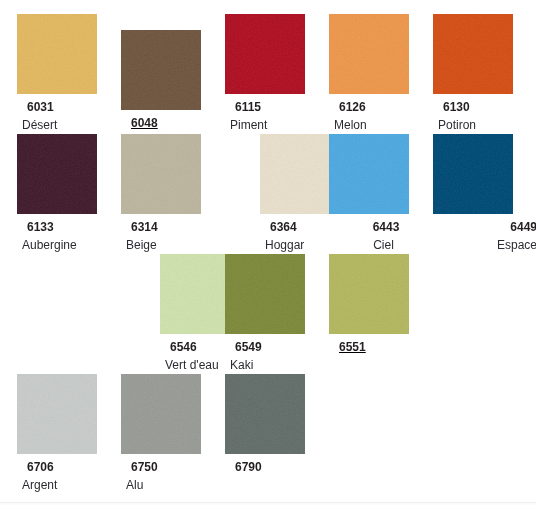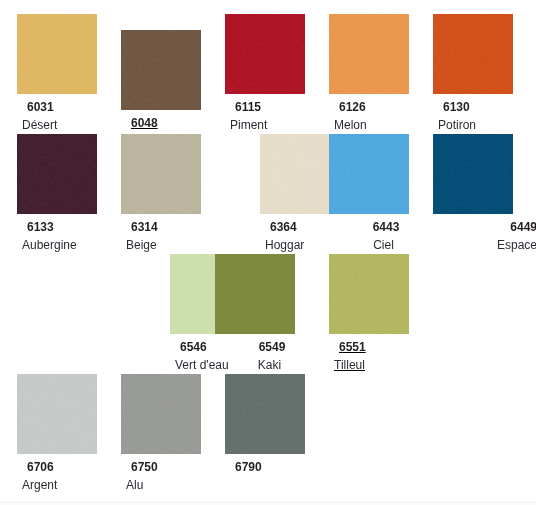--- a/index.html
+++ b/index.html
@@ -155,43 +155,42 @@
     <div class="name">Ciel</div>
   </div>
     <div class="swatch-cell" style="left: 433px; top: 134px; text-align: right;">
     <div class="chip" style="width: 80px; height: 80px; background: rgb(0, 75, 118);">
       <div class="tex"></div>
       <div class="tex2"></div>
     </div>
     <div class="code">6449</div>
     <div class="name">Espace</div>
   </div>
-    <div class="swatch-cell" style="left: 130px; top: 254px; padding-left: 40px;">
+    <div class="swatch-cell" style="left: 120px; top: 254px; padding-left: 40px;">
     <div class="chip" style="width: 80px; height: 80px; background: rgb(206, 226, 173);">
       <div class="tex"></div>
       <div class="tex2"></div>
     </div>
     <div class="code">6546</div>
     <div class="name">Vert d'eau</div>
   </div>
-    <div class="swatch-cell" style="left: 215px; top: 254px; text-align: center;">
+    <div class="swatch-cell" style="left: 225px; top: 254px;">
     <div class="chip" style="width: 80px; height: 80px; background: rgb(125, 138, 59);">
       <div class="tex"></div>
       <div class="tex2"></div>
     </div>
     <div class="code">6549</div>
     <div class="name">Kaki</div>
   </div>
     <div class="swatch-cell" style="left: 329px; top: 254px; text-decoration: underline;">
     <div class="chip" style="width: 80px; height: 80px; background: rgb(180, 183, 95);">
       <div class="tex"></div>
       <div class="tex2"></div>
     </div>
     <div class="code">6551</div>
-    <div class="name">Tilleul</div>
   </div>
     <div class="swatch-cell" style="left: 17px; top: 374px;">
     <div class="chip" style="width: 80px; height: 80px; background: rgb(199, 203, 201);">
       <div class="tex"></div>
       <div class="tex2"></div>
     </div>
     <div class="code">6706</div>
     <div class="name">Argent</div>
   </div>
     <div class="swatch-cell" style="left: 121px; top: 374px;">

